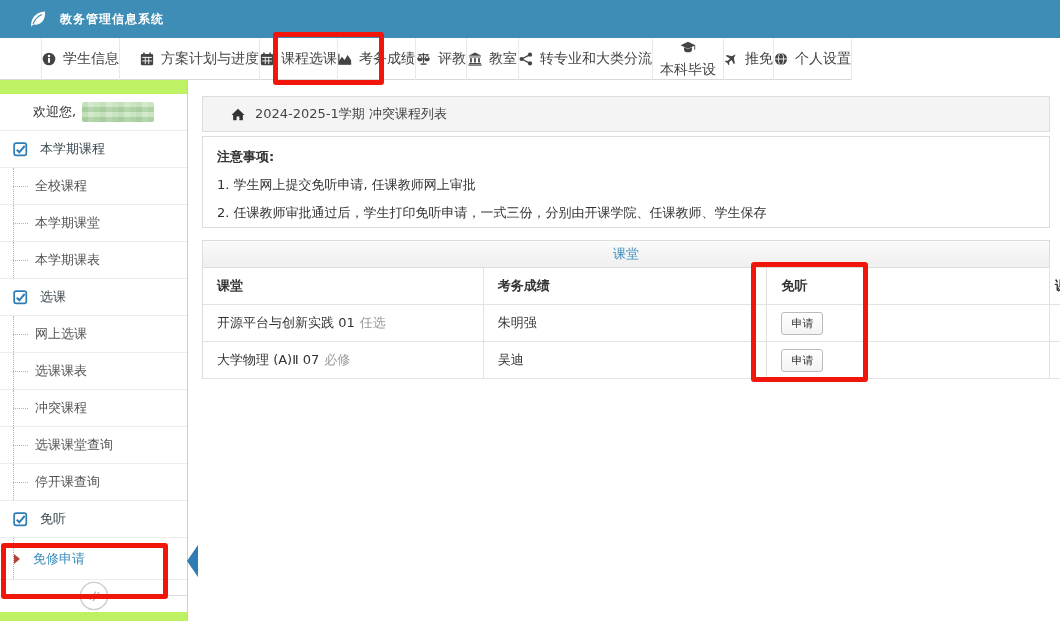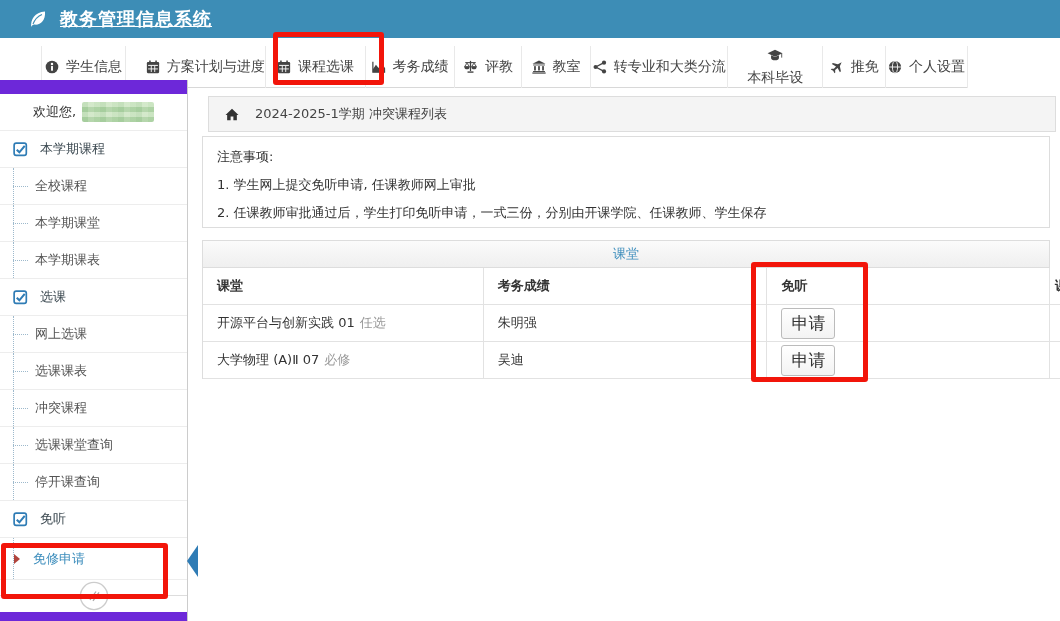--- a/index.html
+++ b/index.html
@@ -10,42 +10,42 @@
     color:#333; font-size:13px;
   }
   svg { display:block; }
 
   
   .app-header {
     position:absolute; left:0; top:0; width:1060px; height:38px;
     background:#3d8db6; display:flex; align-items:center; padding-left:28px;
   }
   .app-header .leaf { margin-right:12px; }
-  .app-title { color:#fff; font-size:18px; font-weight:bold; letter-spacing:1px;text-decoration:underline; }
+  .app-title { color:#fff; font-size:12px; font-weight:bold; letter-spacing:1px; }
 
   
   .navbar {
-    position:absolute; left:0; top:38px; width:968px; height:42px;
-    background:#fff; border-bottom:1px solid #d8d8d8; display:flex;margin-top:8px;
+    position:absolute; left:0; top:38px; width:852px; height:42px;
+    background:#fff; border-bottom:1px solid #d8d8d8; display:flex;
   }
   .nav-item {
     height:42px; display:flex; align-items:center; justify-content:center;
     gap:7px; border-left:1px solid #e9e9e9; font-size:14px; color:#444;
     cursor:pointer; white-space:nowrap;
   }
   .nav-item:last-child { border-right:1px solid #e9e9e9; }
   .ni-1{ margin-left:41px; width:91px; }
   .ni-2{ width:146px;padding-left:20px; } .ni-3{ width:109px; } .ni-4{ width:96px;font-family:Liberation Serif, serif; }
   .ni-5{ width:73px; } .ni-6{ width:75px; } .ni-7{ width:149px; }
   .ni-8{ width:103px;flex-direction:column; } .ni-9{ width:68px; } .ni-10{ width:90px; }
 
   
   .sidebar {
     position:absolute; left:0; top:80px; width:188px; height:541px;
-    background:#6d28d9; border-right:1px solid #ccc; padding-top:14px;
+    background:#bef264; border-right:1px solid #ccc; padding-top:14px;
   }
   .s-row {
     position:relative; display:flex; align-items:center;
     border-bottom:1px solid #ededed; background:#fff;
   }
   .s-welcome { height:37px; justify-content:center; gap:6px; color:#333; }
   .pixelated {
     width:72px; height:20px; border-radius:2px; opacity:.9;
     background-image:
       repeating-linear-gradient(0deg, rgba(150,195,140,.55) 0 5px, rgba(210,232,200,.55) 5px 10px),
@@ -83,29 +83,29 @@
 
   
   .collapse-handle {
     position:absolute; left:187px; top:545px; width:0; height:0; cursor:pointer;
     border-right:11px solid #2f7cb5; border-top:16px solid transparent;
     border-bottom:16px solid transparent;
   }
 
   
   .breadcrumb {
-    position:absolute; left:208px; top:96px; width:848px; height:36px;
+    position:absolute; left:202px; top:96px; width:848px; height:36px;
     background:#f4f4f4; border:1px solid #ddd; display:flex; align-items:center;
-    gap:16px; padding:0 16px; color:#444;
+    gap:10px; padding:0 28px; color:#444;
   }
   .notes {
     position:absolute; left:202px; top:136px; width:848px; height:92px;
     background:#fff; border:1px solid #ddd; padding:9px 14px; color:#333;
   }
-  .notes .nt { font-weight:normal; margin-top:2px; }
+  .notes .nt { font-weight:bold; margin-top:2px; }
   .notes .nl { margin-top:10px; }
 
   .table-wrap {
     position:absolute; left:202px; top:240px; width:858px; height:142px; overflow:hidden;
   }
   .grp-header {
     width:848px; height:28px; border:1px solid #ddd;
     background:linear-gradient(#fbfbfb,#efefef);
     text-align:center; line-height:26px; color:#3c8dbc;
   }
@@ -113,21 +113,21 @@
   .trow { display:flex; height:37px; border-bottom:1px solid #e2e2e2; background:#fff; }
   .cell {
     display:flex; align-items:center; padding-left:14px;
     border-right:1px solid #e2e2e2; overflow:hidden; white-space:nowrap;
   }
   .c1 { width:281px; } .c2 { width:284px; } .c3 { width:283px; }
   .c4 { width:52px; padding-left:5px; border-right:none; }
   .thead .cell { font-weight:bold; color:#333; }
   .tag { color:#999; margin-left:5px; }
   .apply-btn {
-    font-size:17px; color:#333; background:linear-gradient(#fff,#f3f3f3);
+    font-size:11px; color:#333; background:linear-gradient(#fff,#f3f3f3);
     border:1px solid #bbb; border-radius:3px; padding:3px 9px; cursor:pointer;
     font-family:inherit;
   }
 
   
   .anno { position:absolute; border:5px solid #f2150a; border-radius:3px; z-index:60; pointer-events:none; }
   .anno-nav   { left:273px; top:32px;  width:111px; height:53px; }
   .anno-table { left:751px; top:262px; width:117px; height:120px; }
   .anno-side  { left:1px;   top:543px; width:167px; height:56px; }
 </style>

